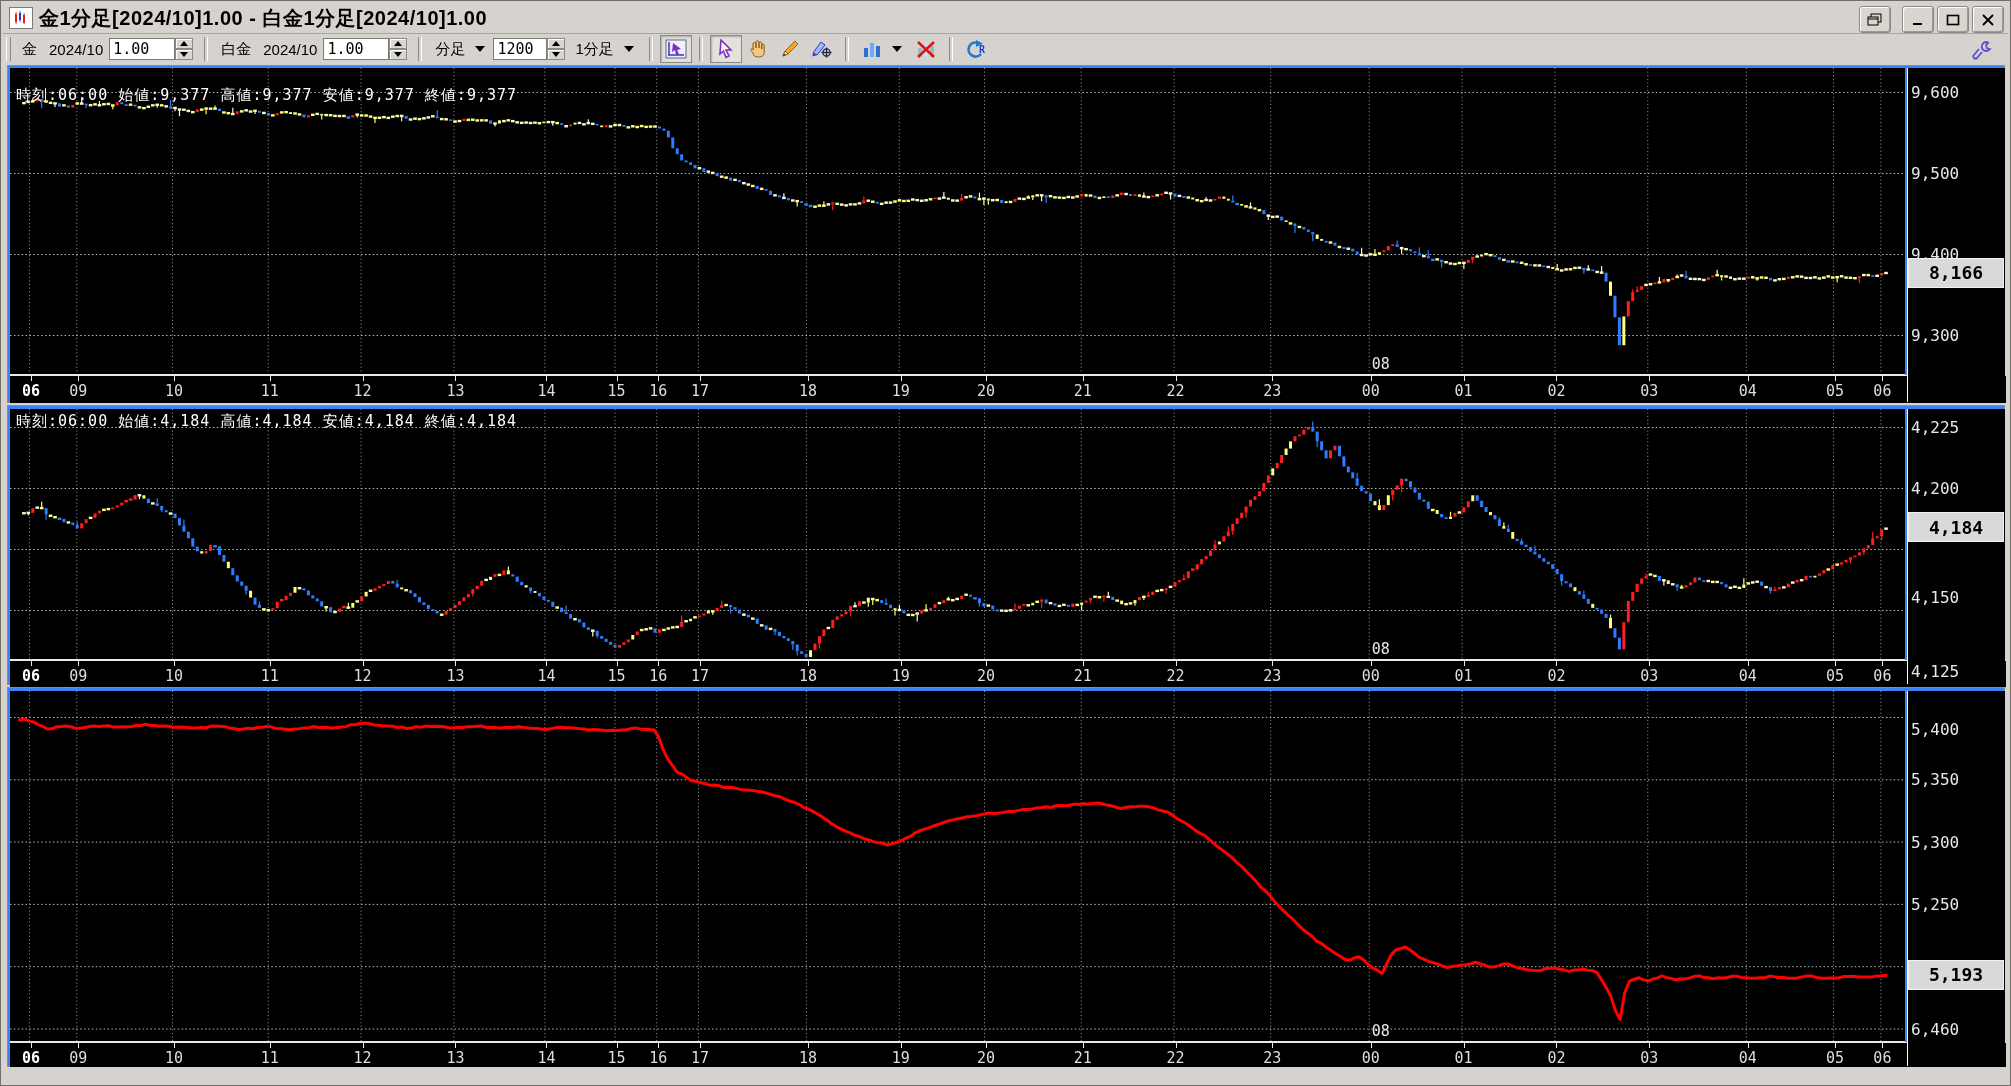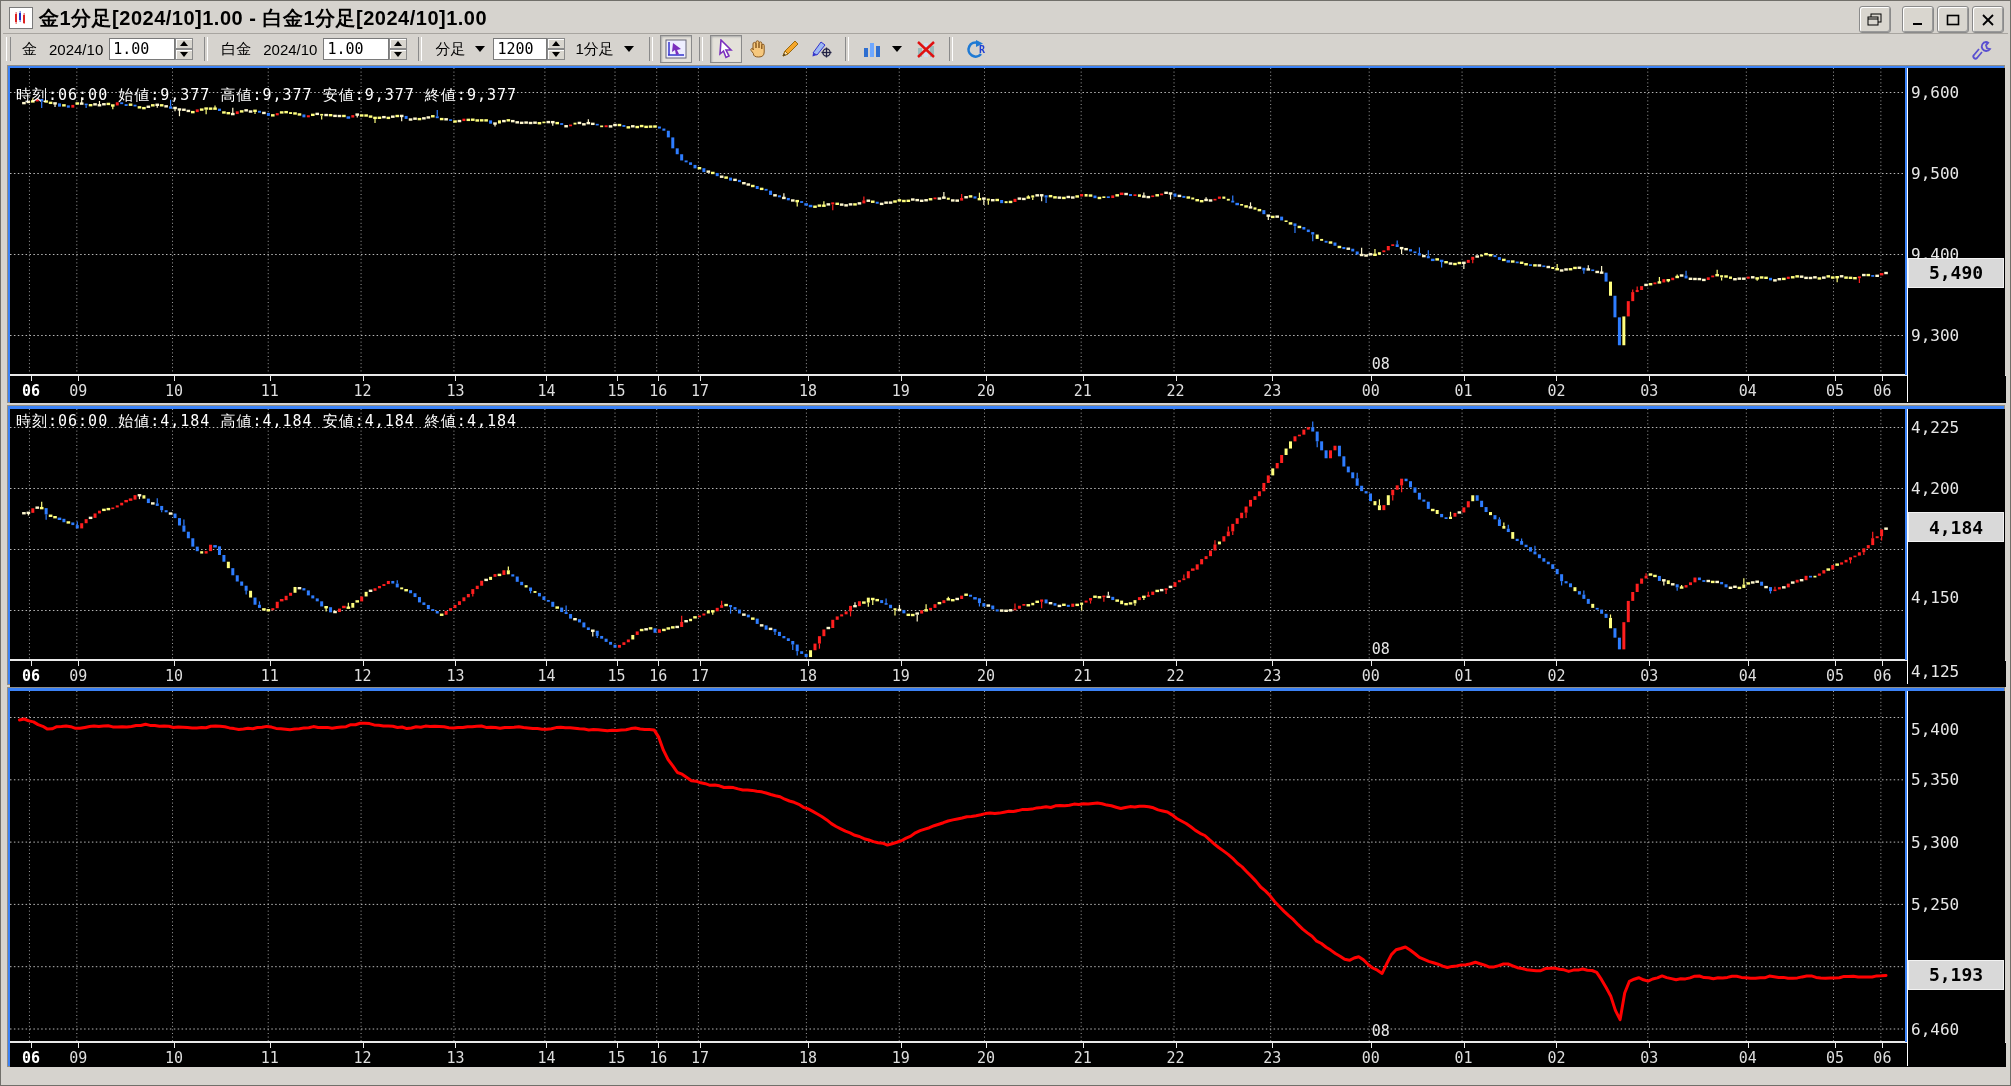--- a/index.html
+++ b/index.html
@@ -774,21 +774,21 @@
         <span class="xtick" style="left: 1824.99px;"></span>
         <span class="xlab" style="left: 1815.99px;">05</span>
         <span class="xtick" style="left: 1872.37px;"></span>
         <span class="xlab" style="left: 1863.37px;">06</span>
       </div>
     <div class="gutter" style="top: 2px; height: 334px;">
         <span class="ylab" style="top: 15px;">9,600</span>
         <span class="ylab" style="top: 96px;">9,500</span>
         <span class="ylab" style="top: 177px;">9,400</span>
         <span class="ylab" style="top: 258px;">9,300</span>
-        <div class="pricebox" style="top: 189.63px; background: rgb(217, 217, 217);">5,490</div>
+        <div class="pricebox" style="top: 189.63px; background: rgb(217, 217, 217);">8,166</div>
       </div>
     <div class="datemark" style="left: 1363.71px; top: 289px;">08</div>
   </div>
   <div class="panel" id="panel1" style="top: 404px; height: 280px; text-align: right;">
     <svg class="plot" width="1895" height="251" style="top: 3px;">
         <g>
           <line x1="19.45" y1="0" x2="19.45" y2="250" stroke="#c8c8c8" stroke-width="1" stroke-dasharray="1 2.6" opacity="0.8"></line>
           <line x1="66.825" y1="0" x2="66.825" y2="250" stroke="#c8c8c8" stroke-width="1" stroke-dasharray="1 2.6" opacity="0.8"></line>
           <line x1="162.5225" y1="0" x2="162.5225" y2="250" stroke="#c8c8c8" stroke-width="1" stroke-dasharray="1 2.6" opacity="0.8"></line>
           <line x1="258.22" y1="0" x2="258.22" y2="250" stroke="#c8c8c8" stroke-width="1" stroke-dasharray="1 2.6" opacity="0.8"></line>

